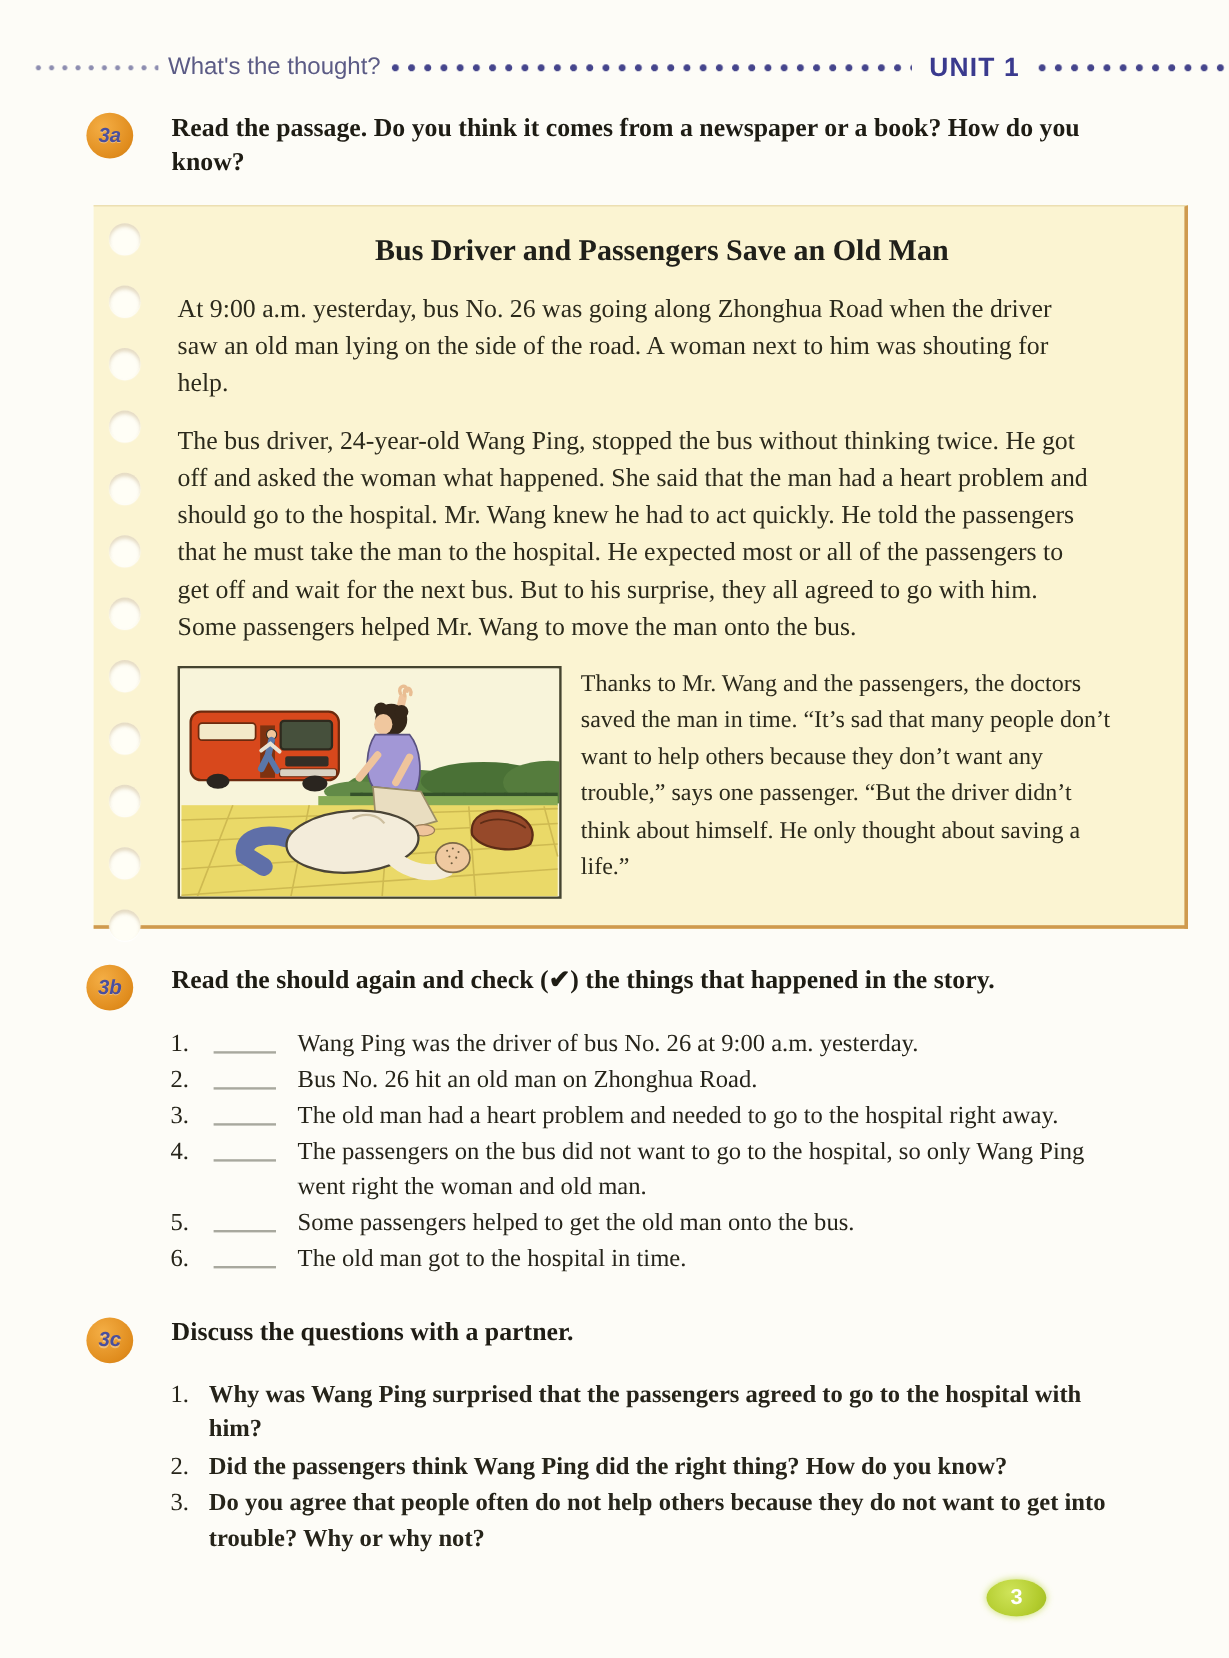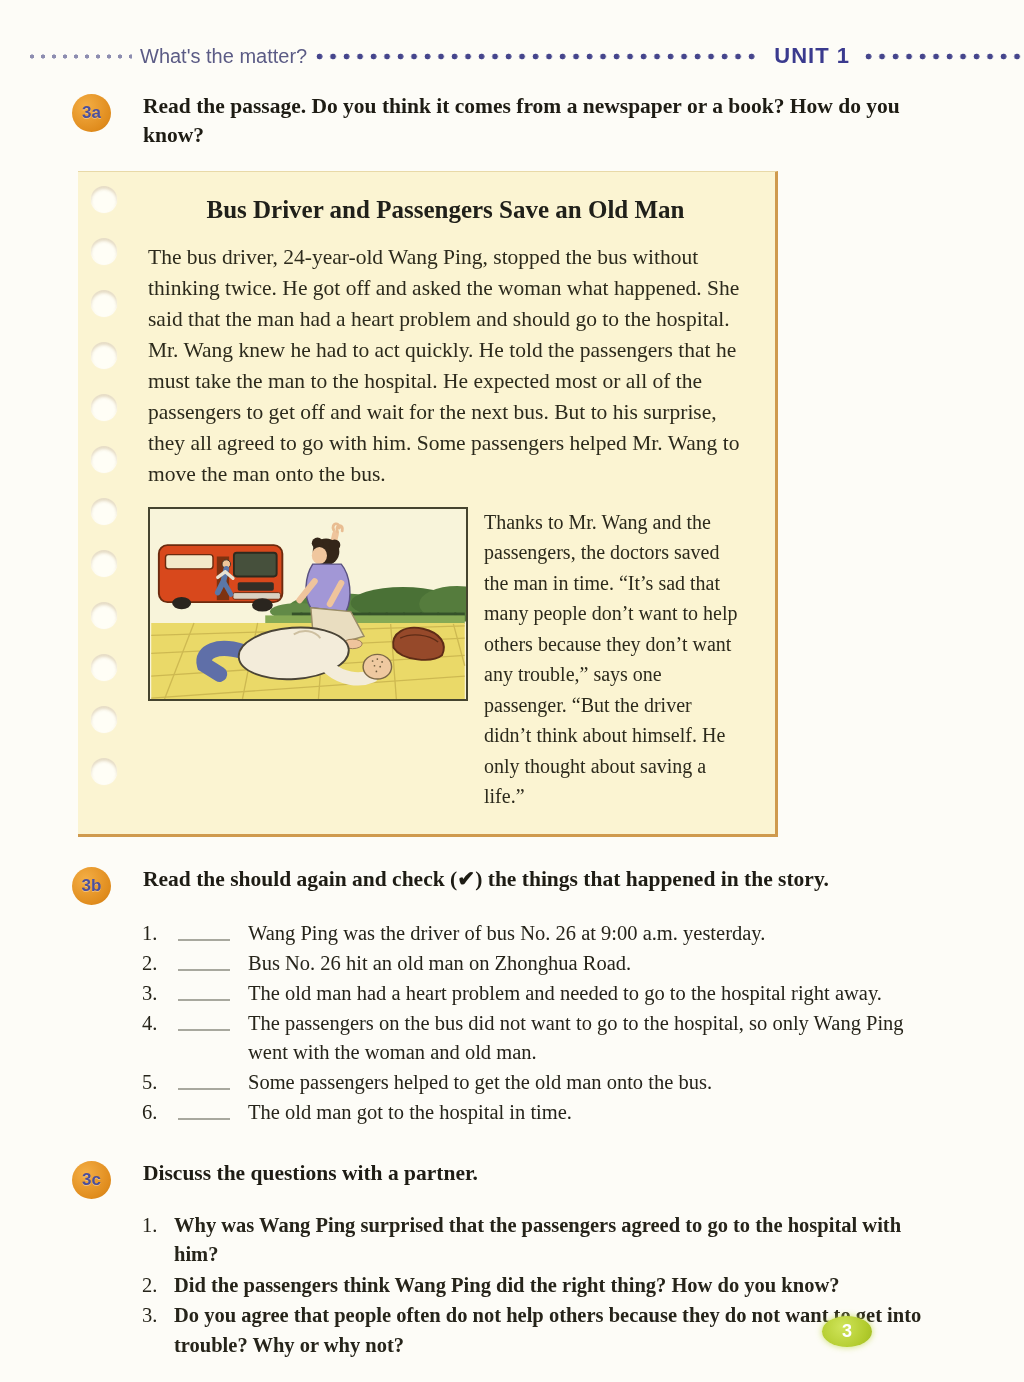--- a/index.html
+++ b/index.html
@@ -36,32 +36,32 @@
     font-size:22px; font-weight:bold; letter-spacing:1px;
     color:#3a3a8e; white-space:nowrap; padding:0 14px;text-align:right;
   }
   
   .section { display:flex; align-items:flex-start; margin-left:72px; margin-right:60px; }
   .badge {
     flex:0 0 auto; width:39px; height:38px; border-radius:50%;
     background:radial-gradient(circle at 35% 32%, #f4ae45, #e08c1d 70%, #c87712);
     display:flex; align-items:center; justify-content:center;
     font-family:"Liberation Sans", sans-serif;
-    font-size:17px; font-weight:800; color:#4a4f9d;
+    font-size:17px; font-weight:800; font-style:italic; color:#4a4f9d;
     text-shadow:0 1px 0 rgba(255,255,255,.35);
     margin-right:32px; margin-top:2px;
   }
   .instruction {
     font-size:21.5px; font-weight:bold; line-height:1.37; color:#1e1c14;
     max-width:810px;
   }
   .sec-3a { margin-top:22px; }
   
   .notepad {
-    position:relative; margin:20px 78px 0 78px; width:700px;
+    position:relative; margin:20px 78px 0 78px; width:912px;
     background:#fbf4d2;
     border-right:3px solid #cf9a4e; border-bottom:3px solid #cf9a4e;
     border-top:1px solid #e8d9a8;
     padding:16px 32px 22px 70px;
   }
   .hole {
     position:absolute; left:13px; width:26px; height:26px; border-radius:50%;
     background:#fffef6;
     box-shadow: inset 0 3px 3px rgba(170,140,80,.30), 0 1px 1px rgba(255,255,255,.9);
   }
@@ -104,21 +104,21 @@
     font-size:18px; font-weight:bold; color:#ffffff;
   }
 </style>
 </head>
 <body>
 
 <div class="page">
 
   <div class="header-row">
     <div class="dots dots-small"></div>
-    <div class="header-title">What's the matter?</div>
+    <div class="header-title">What's the thought?</div>
     <div class="dots dots-big dots-mid"></div>
     <div class="unit-label">UNIT 1</div>
     <div class="dots dots-big dots-right"></div>
   </div>
 
   <div class="section sec-3a">
     <div class="badge">3a</div>
     <div class="instruction">Read the passage. Do you think it comes from a newspaper or a book? How do you know?</div>
   </div>
 
@@ -130,20 +130,21 @@
     <div class="hole" style="top:222px"></div>
     <div class="hole" style="top:274px"></div>
     <div class="hole" style="top:326px"></div>
     <div class="hole" style="top:378px"></div>
     <div class="hole" style="top:430px"></div>
     <div class="hole" style="top:482px"></div>
     <div class="hole" style="top:534px"></div>
     <div class="hole" style="top:586px"></div>
 
     <div class="passage-title">Bus Driver and Passengers Save an Old Man</div>
+    <div class="passage-p">At 9:00 a.m. yesterday, bus No. 26 was going along Zhonghua Road when the driver saw an old man lying on the side of the road. A woman next to him was shouting for help.</div>
     <div class="passage-p">The bus driver, 24-year-old Wang Ping, stopped the bus without thinking twice. He got off and asked the woman what happened. She said that the man had a heart problem and should go to the hospital. Mr. Wang knew he had to act quickly. He told the passengers that he must take the man to the hospital. He expected most or all of the passengers to get off and wait for the next bus. But to his surprise, they all agreed to go with him. Some passengers helped Mr. Wang to move the man onto the bus.</div>
 
     <div class="figure-row">
       <div class="figure-frame">
         <svg viewBox="0 0 330 200">
 
           <rect x="0" y="0" width="330" height="200" fill="#f8f4da"></rect>
 
           <ellipse cx="200" cy="103" rx="55" ry="14" fill="#57813f"></ellipse>
           <ellipse cx="265" cy="99" rx="55" ry="17" fill="#4a7136"></ellipse>
@@ -251,21 +252,21 @@
       <span class="itext">Bus No. 26 hit an old man on Zhonghua Road.</span>
     </div>
     <div class="check-item">
       <span class="num">3.</span>
       <span class="blank"></span>
       <span class="itext">The old man had a heart problem and needed to go to the hospital right away.</span>
     </div>
     <div class="check-item">
       <span class="num">4.</span>
       <span class="blank"></span>
-      <span class="itext">The passengers on the bus did not want to go to the hospital, so only Wang Ping went with the woman and old man.</span>
+      <span class="itext">The passengers on the bus did not want to go to the hospital, so only Wang Ping went right the woman and old man.</span>
     </div>
     <div class="check-item">
       <span class="num">5.</span>
       <span class="blank"></span>
       <span class="itext">Some passengers helped to get the old man onto the bus.</span>
     </div>
     <div class="check-item">
       <span class="num">6.</span>
       <span class="blank"></span>
       <span class="itext">The old man got to the hospital in time.</span>

